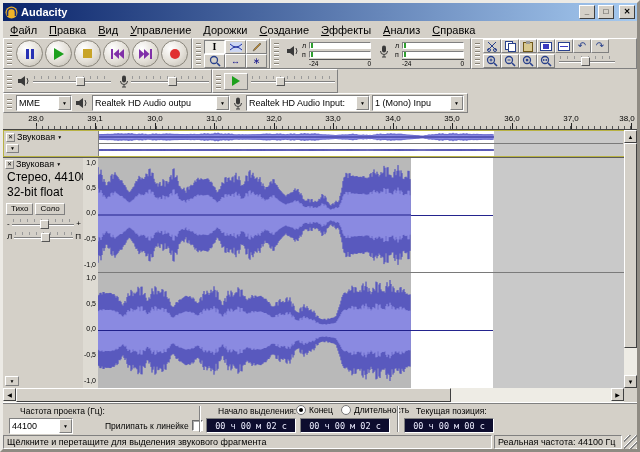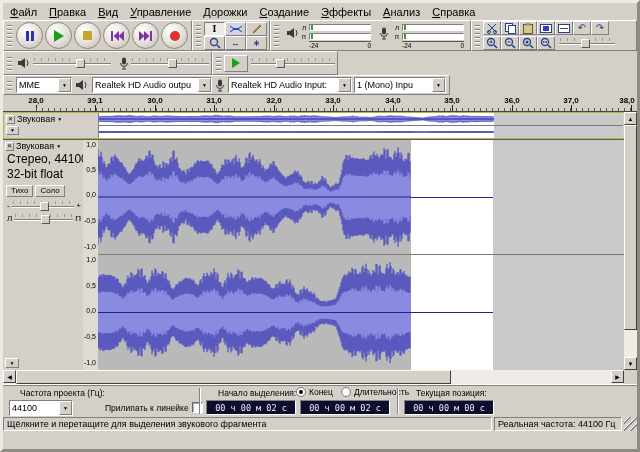--- a/index.html
+++ b/index.html
@@ -57,21 +57,21 @@
 .slider .sth{position:absolute;top:2px;width:9px;height:9px;background:#d4d0c8;border:1px solid;border-color:#fff #555 #555 #fff;}
 .combo{display:flex;align-items:center;height:16px;background:#fff;border:1px solid;
  border-color:#808080 #fff #fff #808080;font-size:9px;margin:0 1px;}
 .combo .cval{flex:1;padding:0 2px;white-space:nowrap;overflow:hidden;}
 .combo .carr{width:13px;align-self:stretch;background:#d4d0c8;border:1px solid;
  border-color:#fff #808080 #808080 #fff;font-size:5px;display:flex;align-items:center;justify-content:center;}
 
 .ruler{position:relative;height:17px;background:#d4d0c8;border-bottom:1px solid #444;font-size:8px;}
 .ruler::after{content:"";position:absolute;left:33px;right:4px;bottom:0;height:3px;
  background:repeating-linear-gradient(90deg,#555 0 1px,transparent 1px 6px);}
-.rlab{position:absolute;top:1px;transform:translateX(-50%);font-weight:bold;}
+.rlab{position:absolute;top:1px;transform:translateX(-50%);}
 .rtick{position:absolute;bottom:0;width:1px;height:6px;background:#222;}
 
 .tracks{position:relative;height:258px;background:#c9c9c9;}
 .track1{position:relative;height:27px;border:1px solid #b8b244;background:#d4d0c8;}
 .track2{position:relative;height:231px;border-top:1px solid #5a5a5a;background:#d4d0c8;}
 .tpanel{position:absolute;left:0;top:0;bottom:0;width:95px;border-right:1px solid #808080;background:#d4d0c8;font-size:8px;}
 .tview{position:absolute;left:95px;right:13px;top:0;bottom:0;background:#c9c9c9;}
 .trow{display:flex;align-items:center;gap:2px;padding:1px 2px;}
 .tclose{width:9px;height:9px;font-size:6px;line-height:7px;text-align:center;background:#d4d0c8;
  border:1px solid;border-color:#fff #808080 #808080 #fff;}
@@ -117,20 +117,32 @@
 .scell{border:1px solid;border-color:#808080 #fff #fff #808080;padding:1px 3px;display:flex;align-items:center;white-space:nowrap;overflow:hidden;}
 .scell.left{flex:1;}
 .scell.right{width:128px;flex:none;}
 .rgrip{width:13px;flex:none;background:repeating-linear-gradient(135deg,transparent 0 3px,#fff 3px 4px,#848484 4px 5px);}
 </style>
 </head>
 <body>
 
 <div class="win">
 
+  <div class="titlebar">
+    <span>
+      <svg width="13" height="13" viewBox="0 0 13 13">
+          <circle cx="6.5" cy="6.5" r="6" fill="#f0b428"></circle>
+          <path d="M2.5 10 V6.5 a4 4 0 0 1 8 0 V10" stroke="#1c3078" stroke-width="1.6" fill="none"></path>
+        </svg>
+    </span>
+    <span class="title-text">Audacity</span>
+    <span class="tbwbtn">_</span>
+    <span class="tbwbtn">□</span>
+    <span class="tbwbtn" style="margin-left:2px">✕</span>
+  </div>
 
   <div class="menubar">
     <span class="mi">Файл</span>
     <span class="mi">Правка</span>
     <span class="mi">Вид</span>
     <span class="mi">Управление</span>
     <span class="mi">Дорожки</span>
     <span class="mi">Создание</span>
     <span class="mi">Эффекты</span>
     <span class="mi">Анализ</span>
@@ -413,21 +425,21 @@
       <div class="combo" style="width:56px">
         <span class="cval">MME</span>
         <span class="carr">▼</span>
       </div>
       <span style="margin:0 2px">
           <svg width="14" height="12">
             <path d="M1 4 H4 L8 1 V11 L4 8 H1 Z" fill="#3a3a3a"></path>
             <path d="M10 3 Q12 6 10 9" stroke="#3a3a3a" fill="none"></path>
           </svg>
         </span>
-      <div class="combo" style="width:120px">
+      <div class="combo" style="width:138px">
         <span class="cval">Realtek HD Audio outpu</span>
         <span class="carr">▼</span>
       </div>
       <span style="margin:0 2px">
           <svg width="10" height="13">
             <rect x="3" y="0.5" width="4" height="7" rx="2" fill="#3a3a3a"></rect>
             <path d="M1.5 6 a3.5 3.5 0 0 0 7 0" stroke="#3a3a3a" fill="none"></path>
             <path d="M5 10 V12 M3 12 H7" stroke="#3a3a3a"></path>
           </svg>
         </span>

